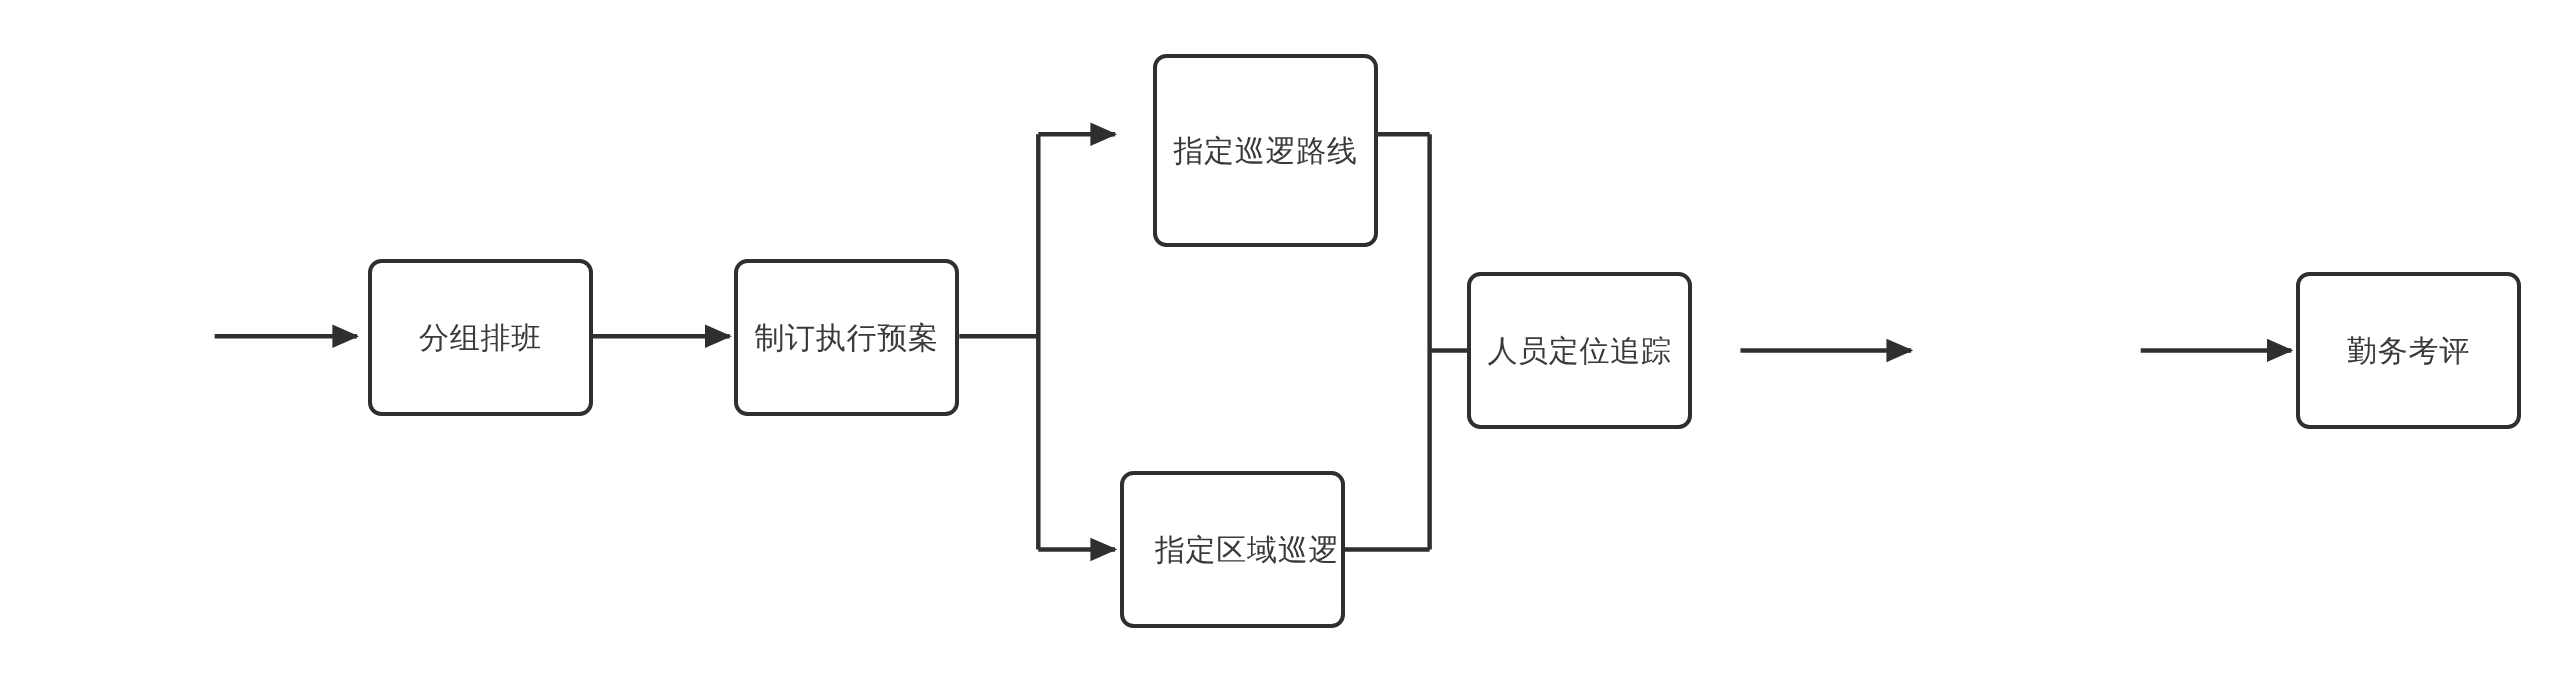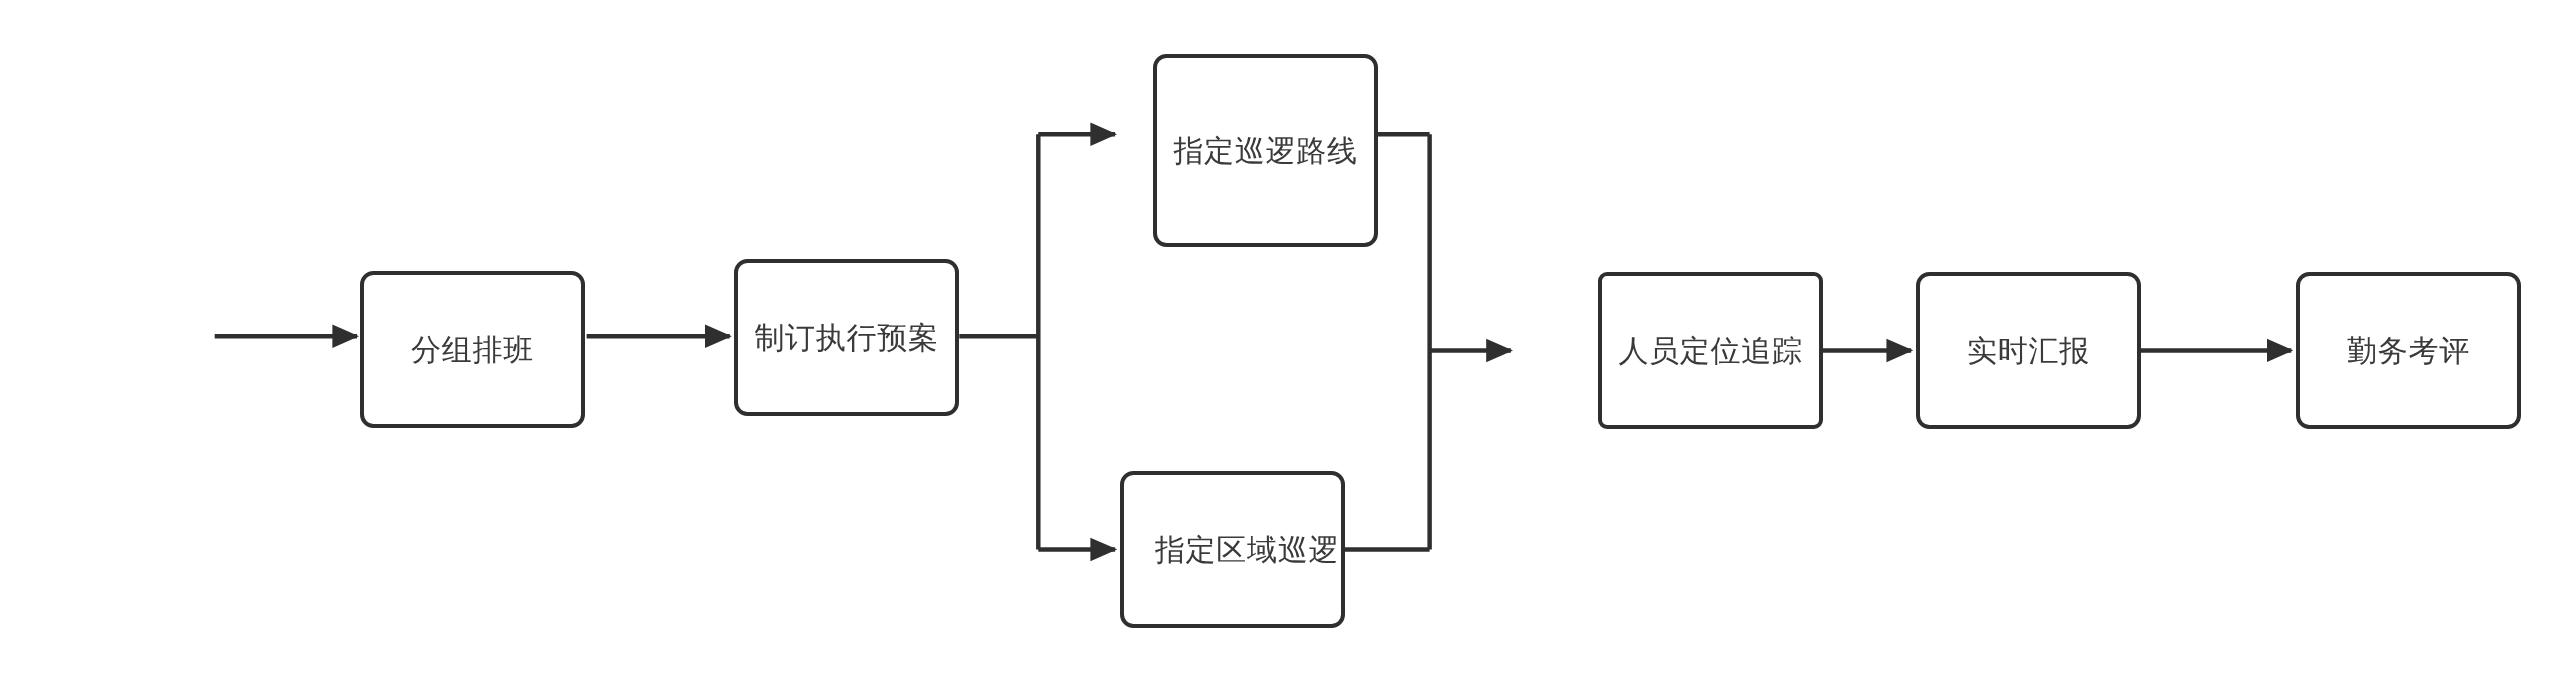--- a/index.html
+++ b/index.html
@@ -84,42 +84,39 @@
 
       <path d="M 1918 470 L 2027 470" marker-end="url(#arrow)"></path>
 
       <path d="M 2335 470 L 2564 470" marker-end="url(#arrow)"></path>
 
       <path d="M 2872 470 L 3074 470" marker-end="url(#arrow)"></path>
     </g>
   </svg>
 
 
-  <div class="node process" style="left:360px; top:259px; width:225px; height:157px;margin-top:12px;">
+  <div class="node process" style="left:368px; top:259px; width:225px; height:157px;">
     <span class="label">分组排班</span>
   </div>
 
   <div class="node process" style="left:734px; top:259px; width:225px; height:157px;">
     <span class="label">制订执行预案</span>
   </div>
 
   <div class="node process" style="left:1120px; top:54px; width:225px; height:193px;margin-left:33px;">
     <span class="label">指定巡逻路线</span>
   </div>
 
   <div class="node process" style="left:1120px; top:471px; width:225px; height:157px;padding-left:29px;">
     <span class="label">指定区域巡逻</span>
   </div>
 
-  <div class="node process" style="left:1598px; top:272px; width:225px; height:157px;border-radius:9px;">
+  <div class="node process" style="left:1467px; top:272px; width:225px; height:157px;">
     <span class="label">人员定位追踪</span>
   </div>
 
-  <div class="node process" style="left:1916px; top:272px; width:225px; height:157px;">
-    <span class="label">实时汇报</span>
-  </div>
 
   <div class="node process" style="left:2296px; top:272px; width:225px; height:157px;">
     <span class="label">勤务考评</span>
   </div>
 
 </div>
 
 
 </body></html>

